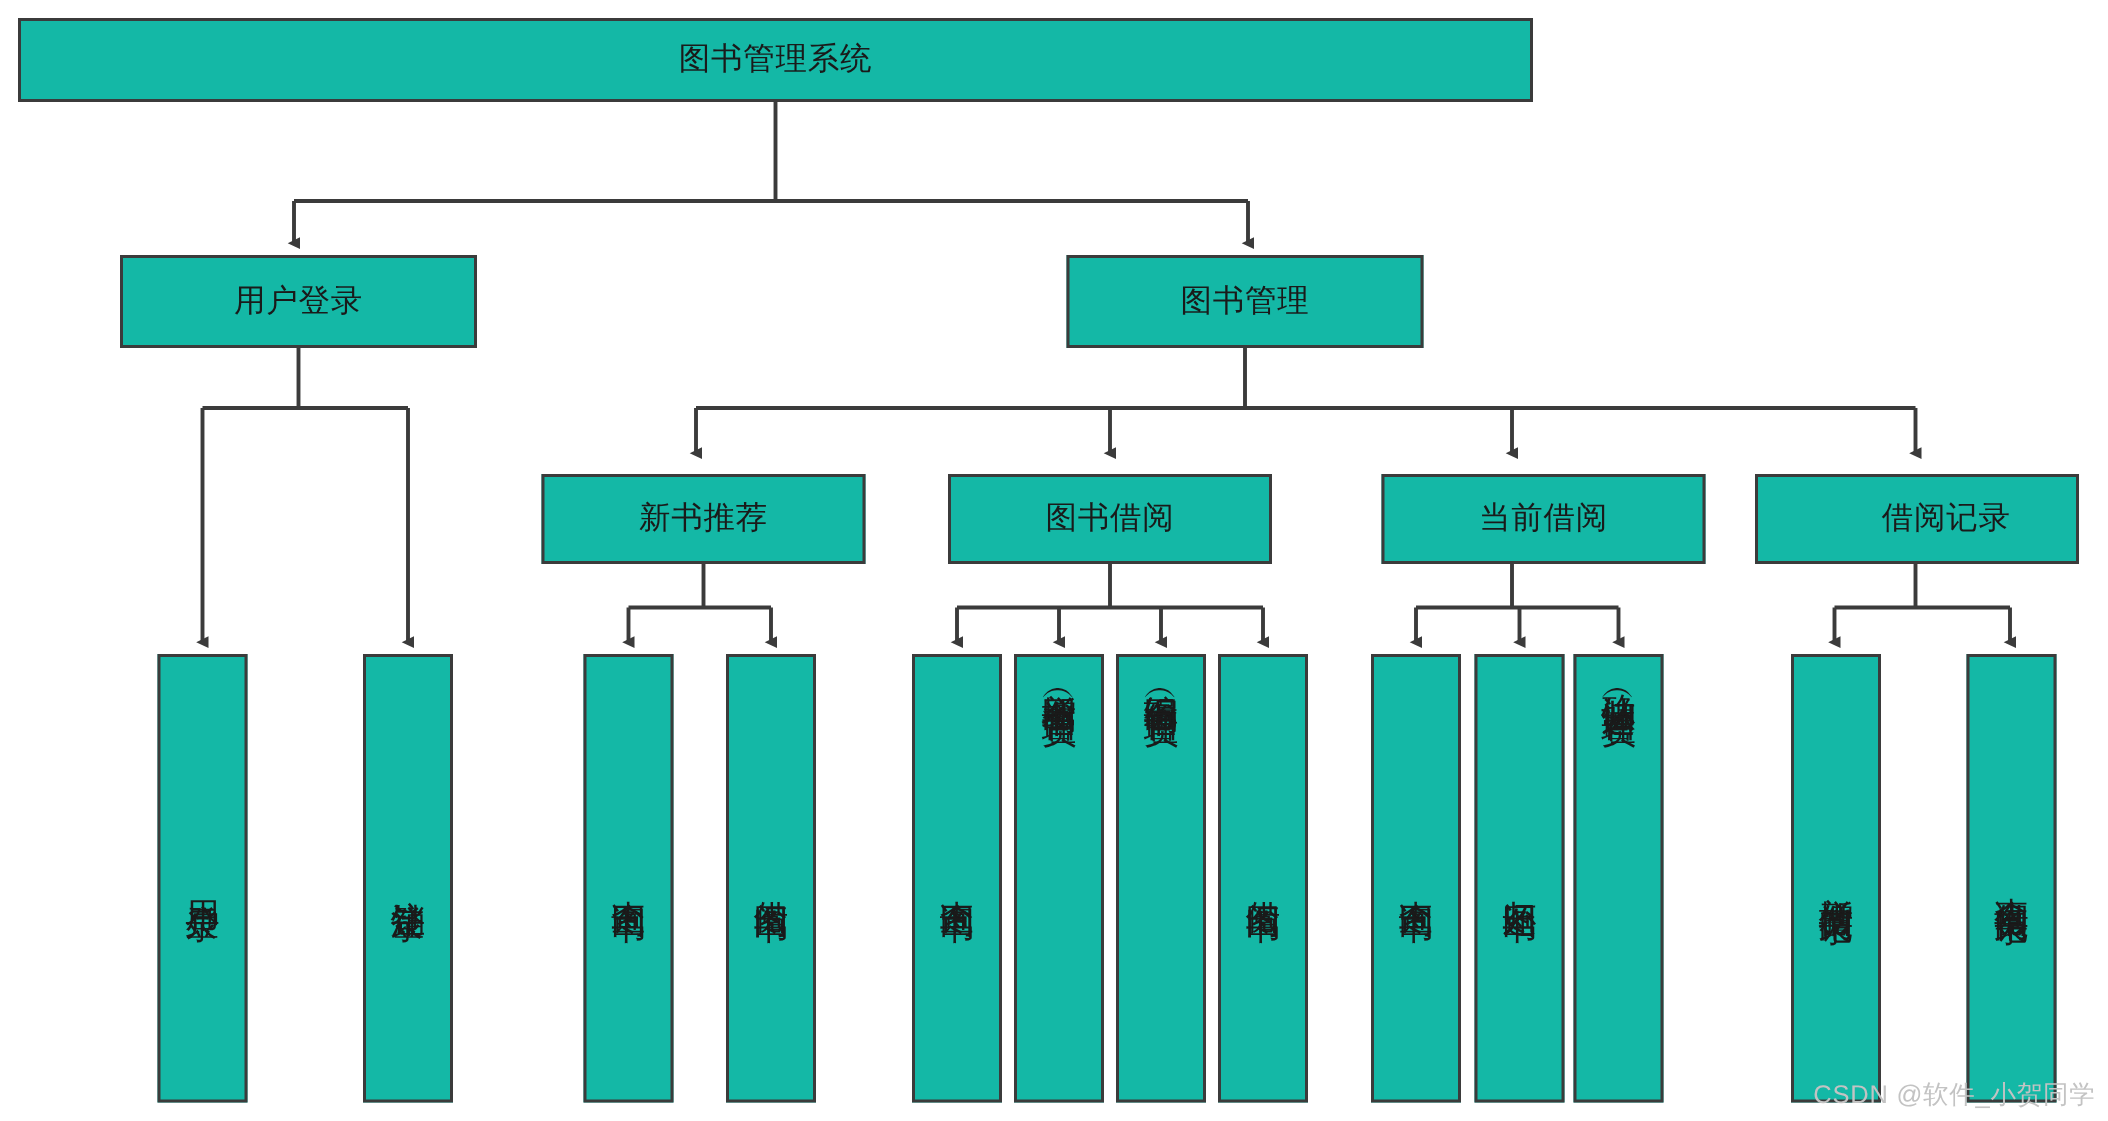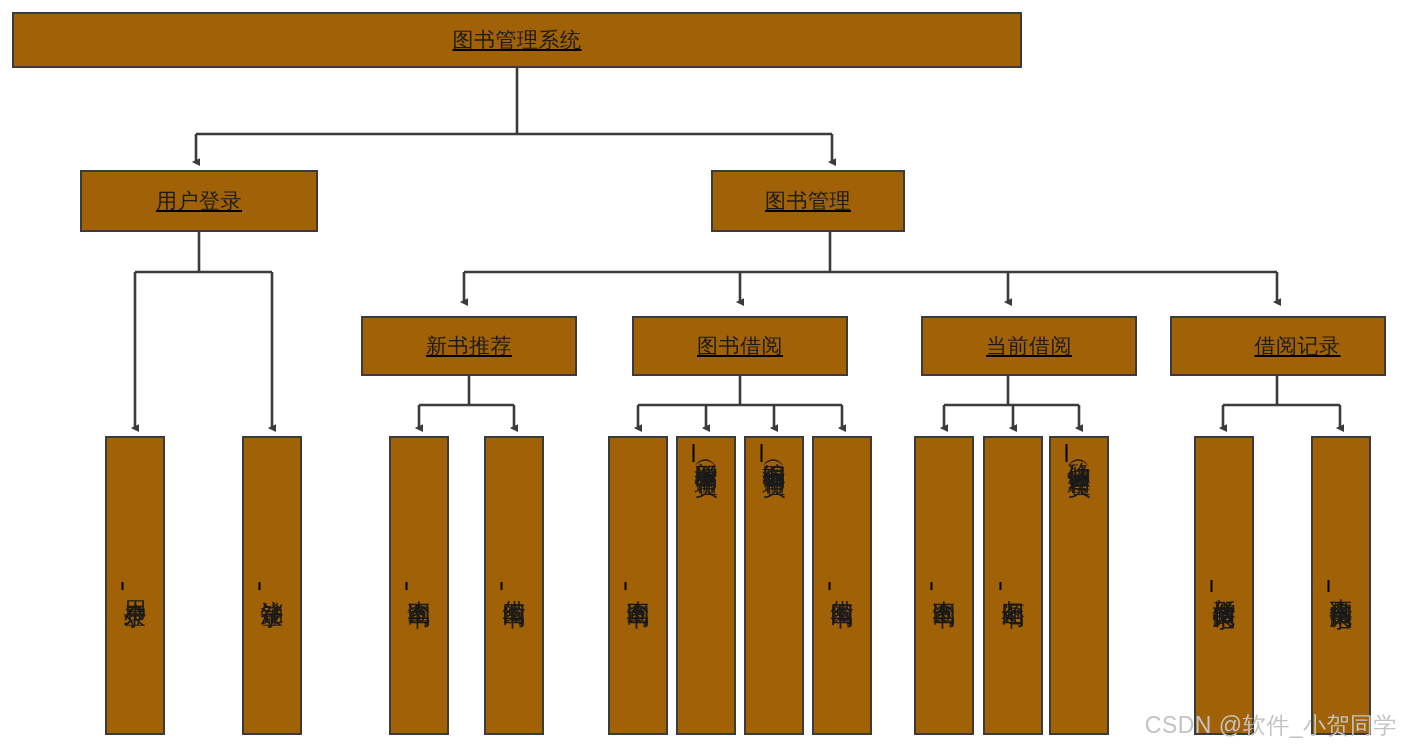--- a/index.html
+++ b/index.html
@@ -21,27 +21,26 @@
   #diagram-svg {
     position: absolute;
     top: 0;
     left: 0;
     width: 1405px;
     height: 747px;
   }
   .node-box {
     position: absolute;
     box-sizing: border-box;
-    background: #a16207;
+    background: #14b8a6;
     border: 2.5px solid #3b3b3b;
     display: flex;
     align-items: center;
     justify-content: center;
     overflow: hidden;
-    text-decoration: underline;
   }
   .node-label {
     color: #1a1a1a;
     font-family: "Liberation Sans", "DejaVu Sans", sans-serif;
     line-height: 1.12;
     text-align: center;
     white-space: nowrap;
     letter-spacing: 0.5px;
   }
   .node-box.horiz .node-label {
@@ -61,21 +60,21 @@
     line-height: 1.0;
   }
   .node-box.vert.center-v {
     align-items: center;
     padding-top: 0;
   }
   #watermark {
     position: absolute;
     right: 8px;
     bottom: 6px;
-    font-size: 23px;
+    font-size: 17px;
     color: #c3c3c3;
     font-family: "Liberation Sans", "DejaVu Sans", sans-serif;
     letter-spacing: 0.5px;
     white-space: nowrap;
     pointer-events: none;
   }
 </style>
 </head>
 <body>
 
@@ -132,21 +131,21 @@
   </svg>
 
   <div class="node-box horiz" style="left:12px; top:12px; width:1010px; height:56px;">
     <span class="node-label">图书管理系统</span>
   </div>
 
   <div class="node-box horiz" style="left:80px; top:170px; width:238px; height:62px;">
     <span class="node-label">用户登录</span>
   </div>
 
-  <div class="node-box horiz" style="left:711px; top:170px; width:194px; height:62px;">
+  <div class="node-box horiz" style="left:711px; top:170px; width:238px; height:62px;">
     <span class="node-label">图书管理</span>
   </div>
 
   <div class="node-box horiz" style="left:632px; top:316px; width:216px; height:60px;">
     <span class="node-label">图书借阅</span>
   </div>
 
   <div class="node-box horiz" style="left:361px; top:316px; width:216px; height:60px;">
     <span class="node-label">新书推荐</span>
   </div>

